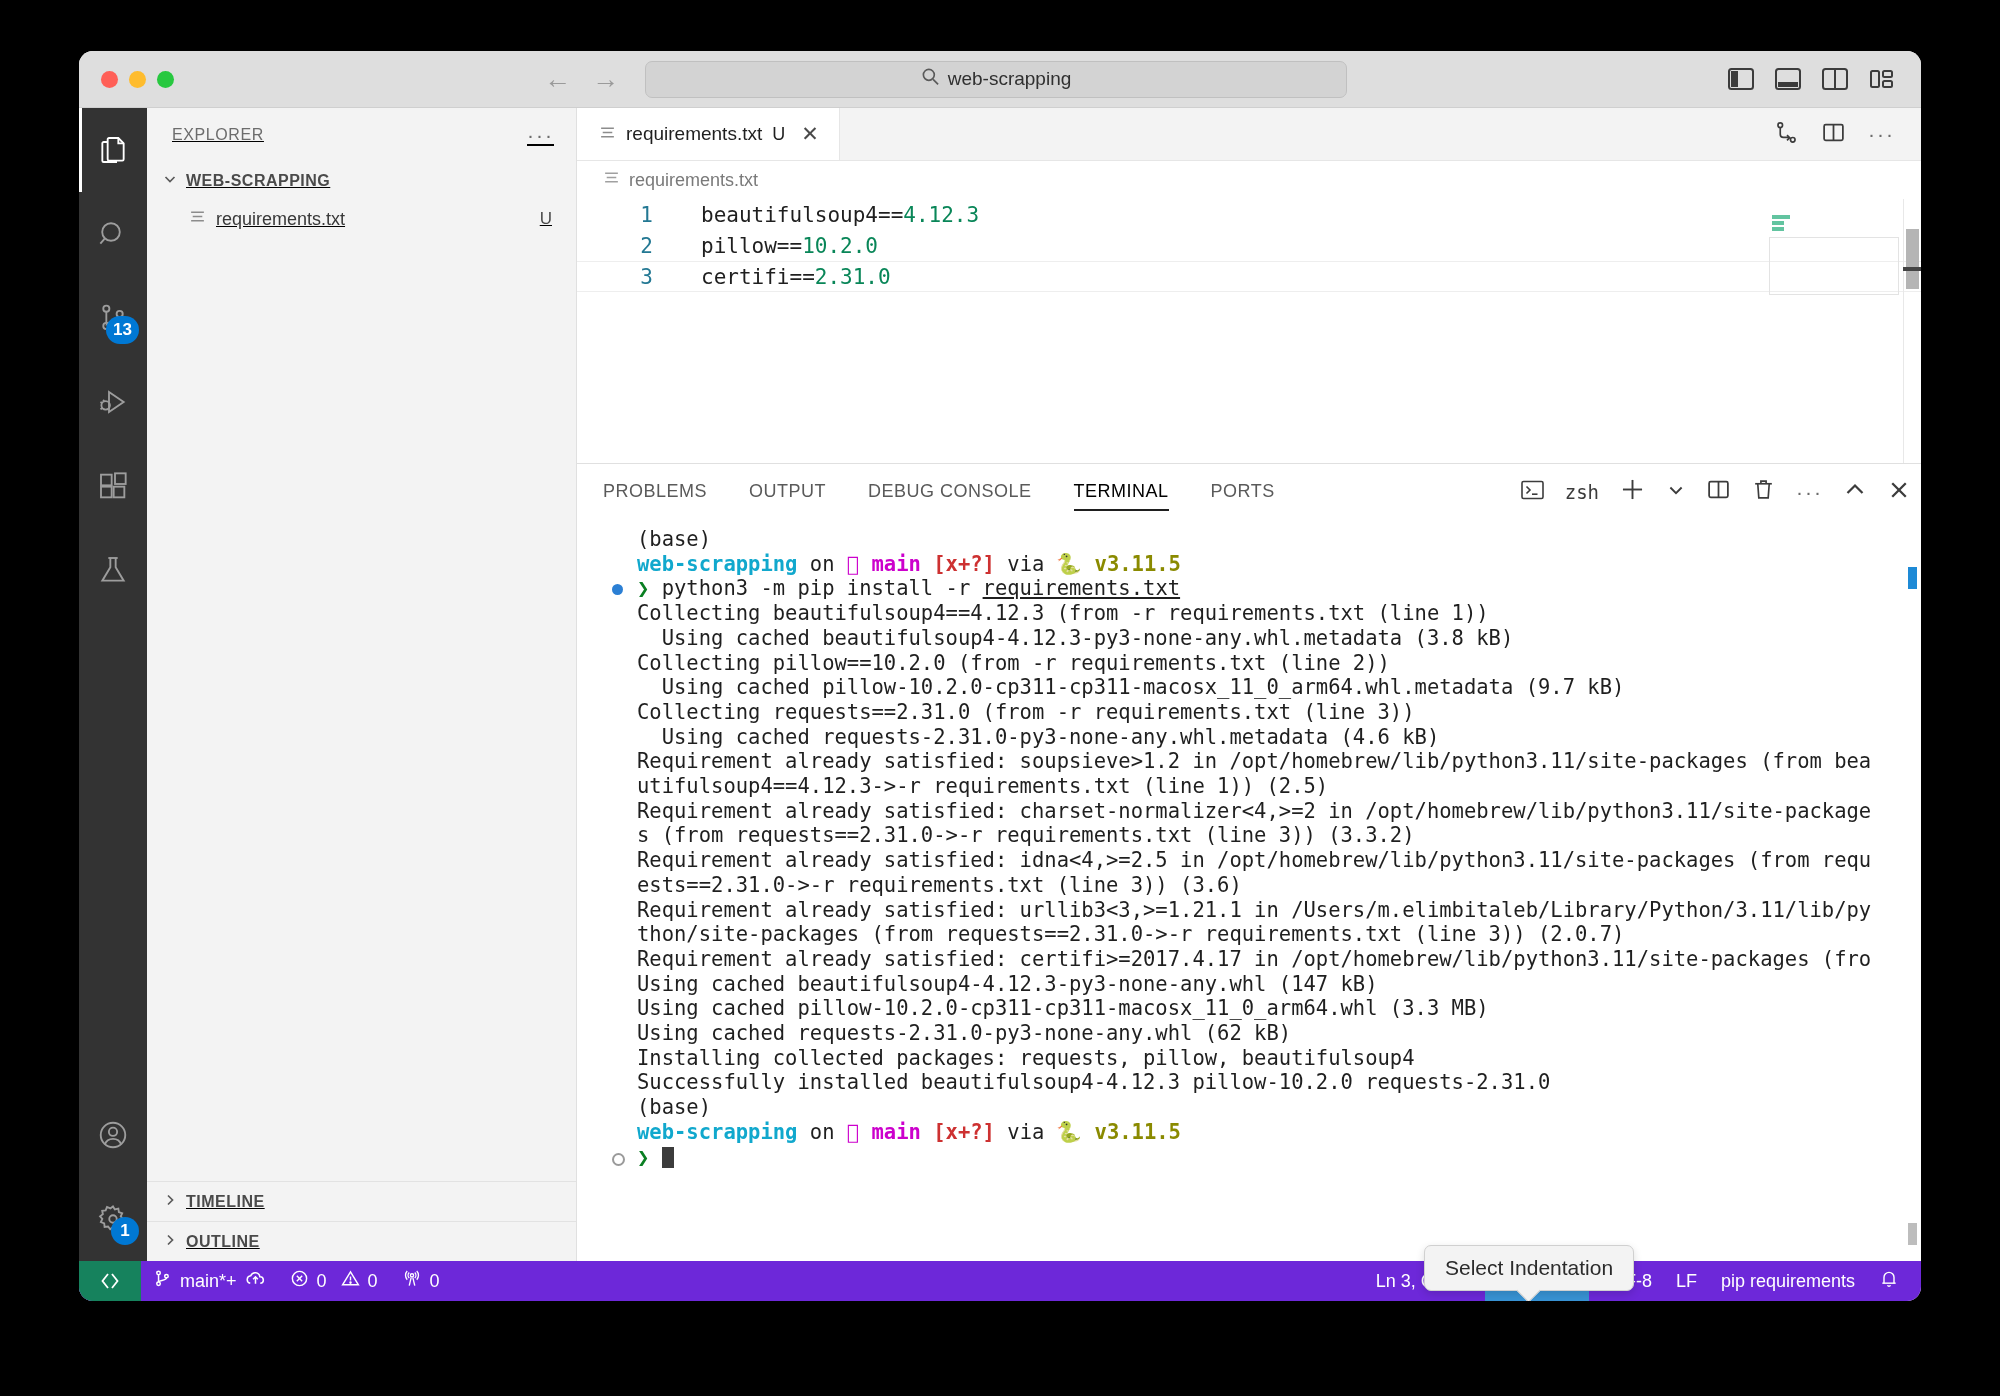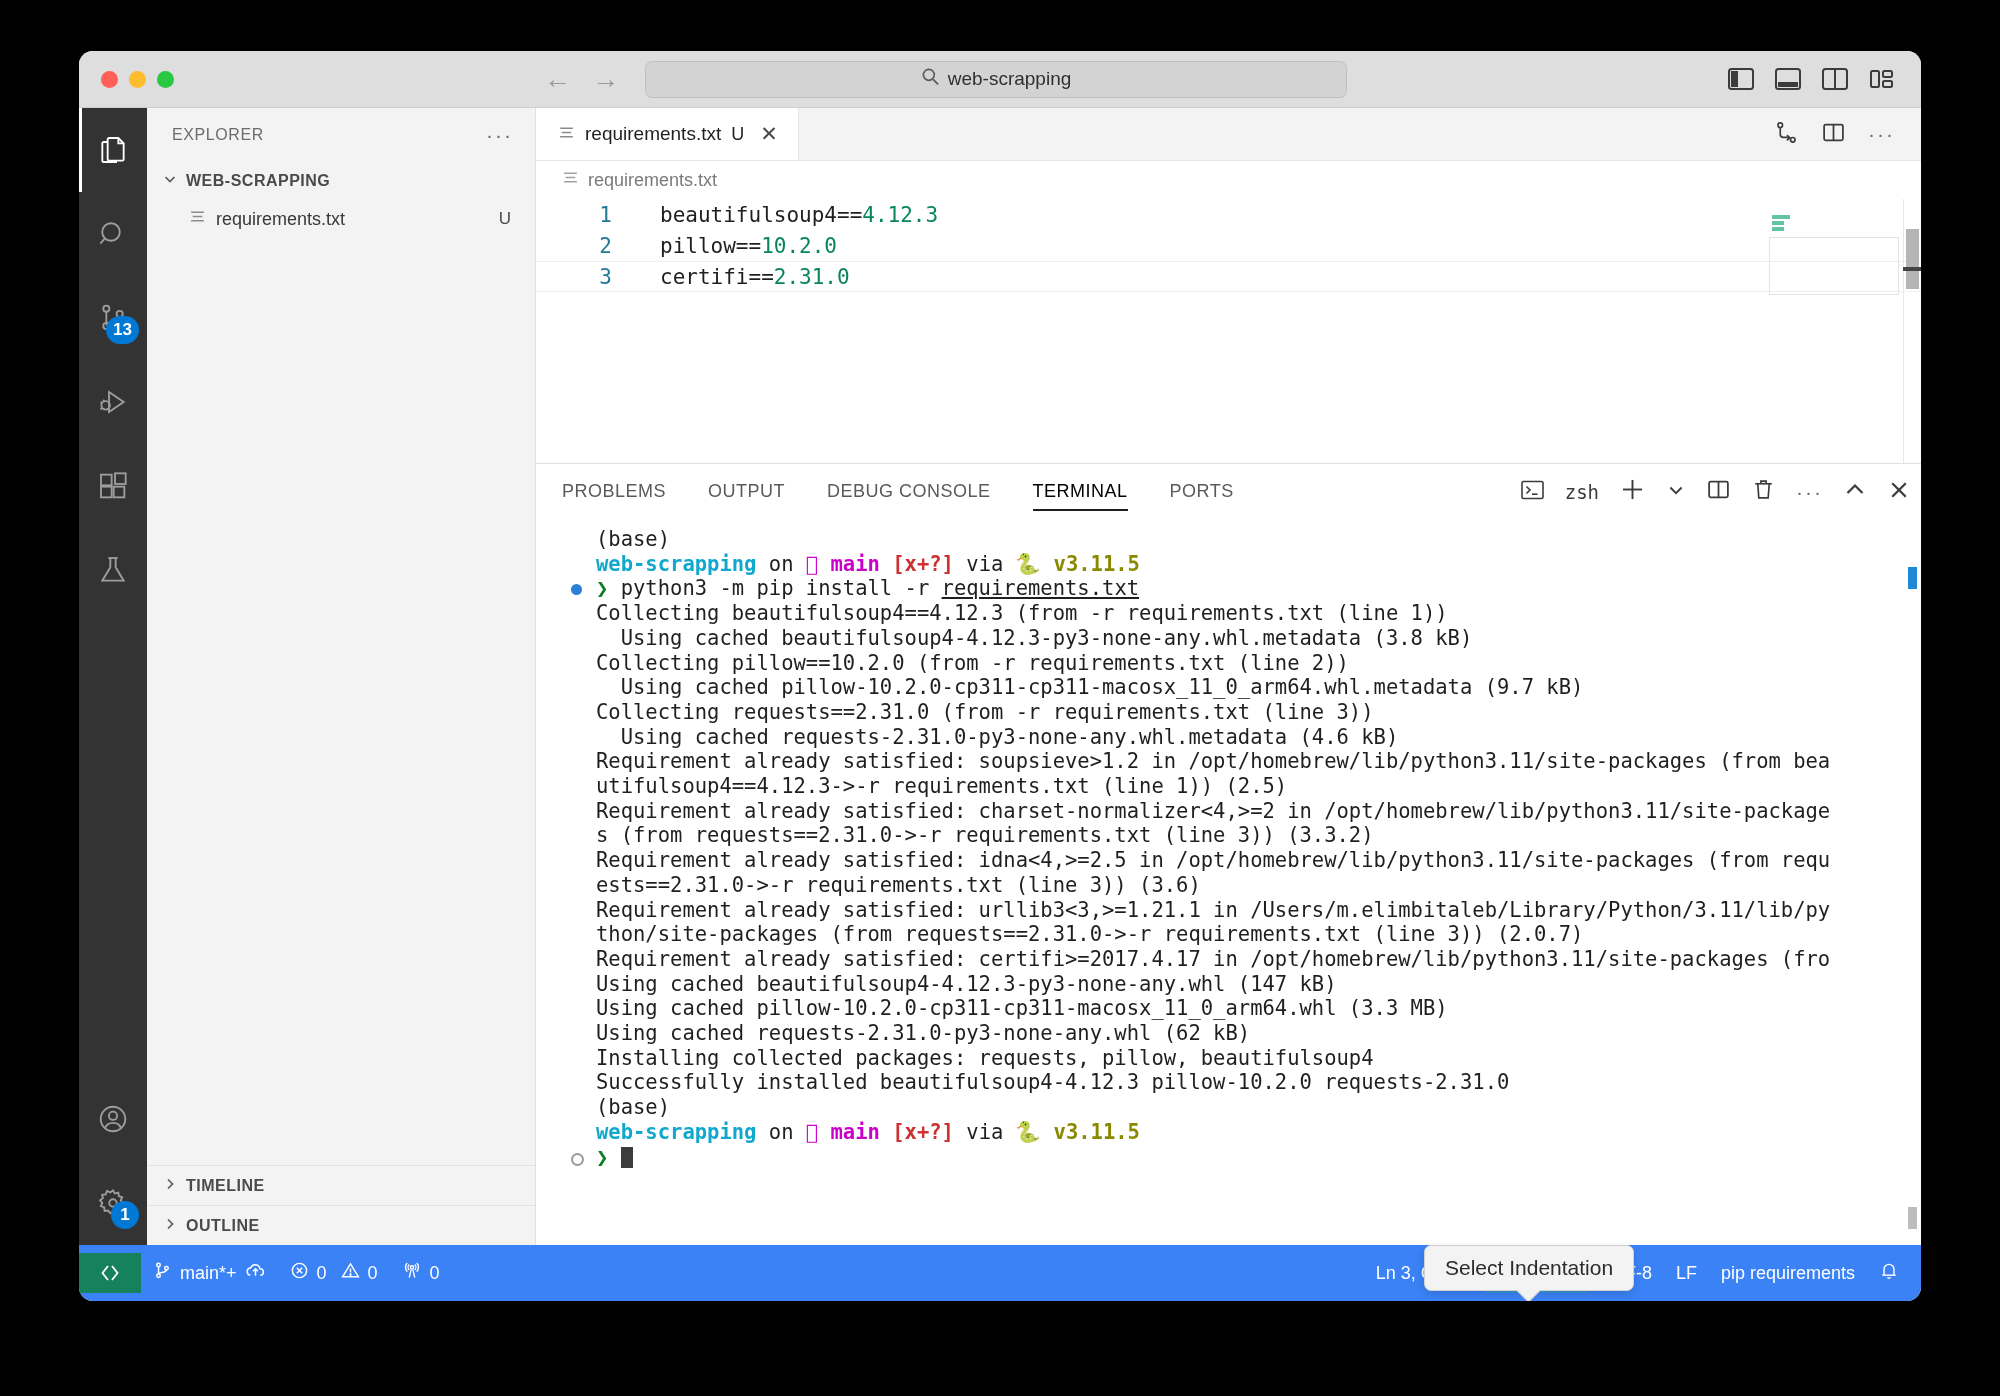--- a/index.html
+++ b/index.html
@@ -82,24 +82,25 @@
     position: absolute; right: 8px; bottom: 16px;
     min-width: 28px; height: 28px; padding: 0 7px;
     background: #0078d4; color: #fff; border-radius: 14px;
     font-size: 17px; font-weight: bold;
     display: flex; align-items: center; justify-content: center;
   }
   .act-spacer { flex: 1; }
 
   
   #sidebar {
-    width: 389px; background: #f3f3f3;
+    width: 430px; background: #f3f3f3;
     border-right: 1px solid #e0e0e0;
     display: flex; flex-direction: column;
     flex: none;
+    text-decoration: underline;
   }
   #sb-header {
     height: 53px; display: flex; align-items: center;
     padding: 0 22px 0 25px;
     justify-content: space-between;
   }
   #sb-title { font-size: 16px; letter-spacing: 0.6px; color: #6c6c6c; }
   .dots { color: #6c6c6c; font-size: 21px; letter-spacing: 2px; line-height: 10px; }
 
   .tree-root {
@@ -256,21 +257,21 @@
   }
   #tooltip::after {
     content: ""; position: absolute; left: 50%; bottom: -9px; margin-left: -9px;
     width: 16px; height: 16px; background: #f3f3f3;
     border-right: 1px solid #d0d0d0; border-bottom: 1px solid #d0d0d0;
     transform: rotate(45deg);
   }
 
   
   #statusbar {
-    height: 56px; background: #3b82f6; display: flex; align-items: center;
+    height: 40px; background: #6d28d9; display: flex; 
     flex: none; color: #ffffff; font-size: 18px;
   }
   #remote {
     background: #16825d; height: 40px; width: 62px;
     display: flex; align-items: center; justify-content: center;
   }
   .sb-item { display: flex; align-items: center; gap: 8px; padding: 0 12px; height: 40px; }
   .sb-item.hover { background: #3893d4; }
   .sb-spacer-grow { flex: 1; }
   .sb-right { display: flex; align-items: center; padding-right: 10px; }

